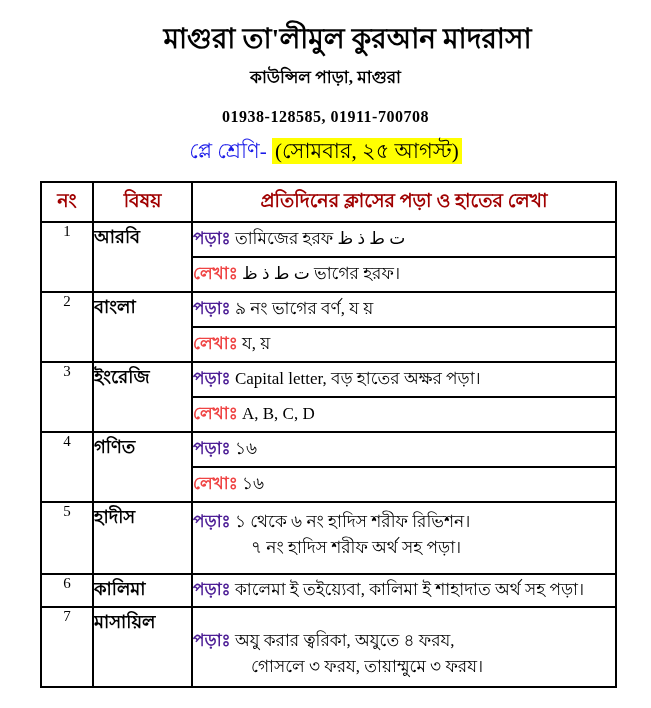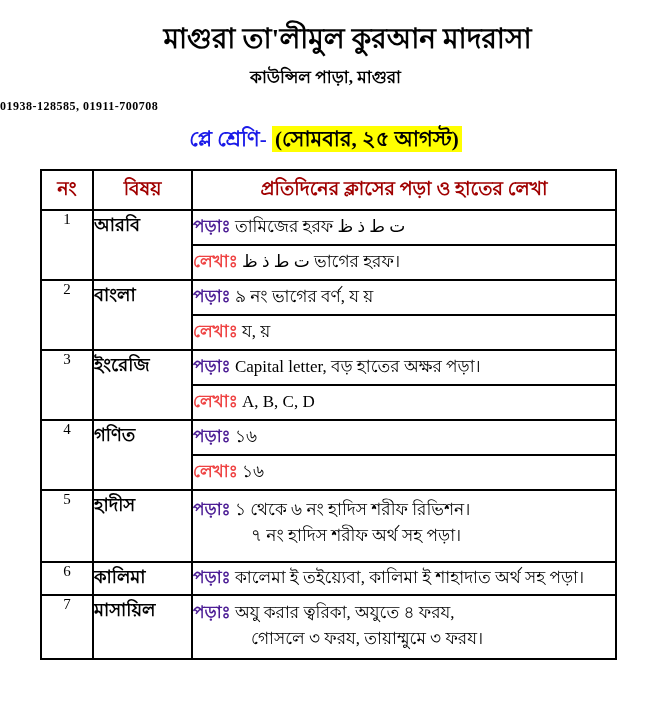--- a/index.html
+++ b/index.html
@@ -24,30 +24,30 @@
     line-height: 1.1;
     padding-left: 44px;
   }
   .doc-subtitle {
     text-align: center;
     font-size: 17px;
     font-weight: bold;
     margin-top: 9px;
   }
   .doc-phone {
-    text-align: left;
-    font-size: 12px;
+    text-align: center;
+    font-size: 16px;
     font-weight: bold;
-    margin-top: 7px;
+    margin-top: 16px;
     letter-spacing: 0.5px;
   }
   .class-line {
     text-align: center;
     font-size: 21px;
-    font-weight: bold;
+    font-weight: normal;
     margin-top: 9px;
   }
   .class-label {
     color: #1a1ae8;
   }
   .class-date {
     background: #ffff00;
     color: #000000;
     padding: 1px 3px;
   }
@@ -88,21 +88,21 @@
   }
   td.work {
     font-size: 17px;
     vertical-align: middle;
     padding: 2px 6px 2px 8px;
     line-height: 1.55;
   }
   tr.sub td.work { height: 33px; }
   tr.r5 td.work  { height: 64px; vertical-align: top; padding-top: 6px; }
   tr.r6 td.work  { height: 28px; margin-top: 36px; }
-  tr.r7 td.work  { height: 58px; vertical-align: top; padding-top: 4px; }
+  tr.r7 td.work  { height: 58px; vertical-align: top; padding-top: 20px; }
   .lbl {
     font-weight: bold;
   }
   .lbl-pora  { color: #4c1d95; }
   .lbl-lekha { color: #ef4444; }
   .cont {
     padding-left: 58px;
   }
 </style>
 </head>

